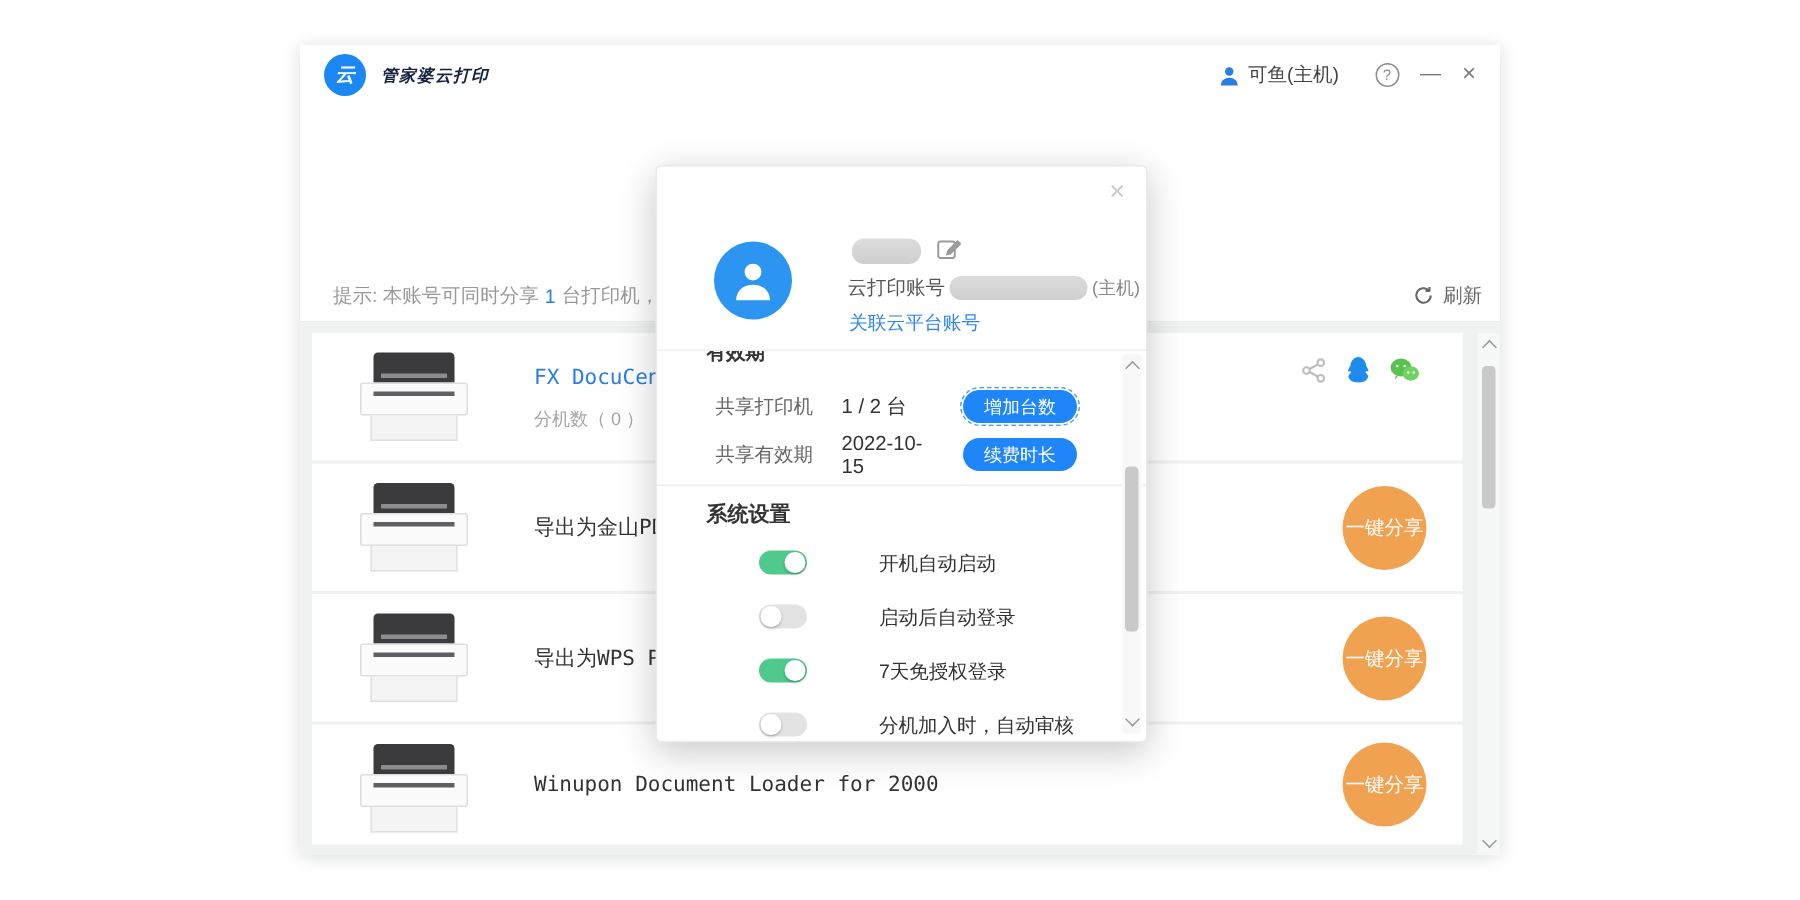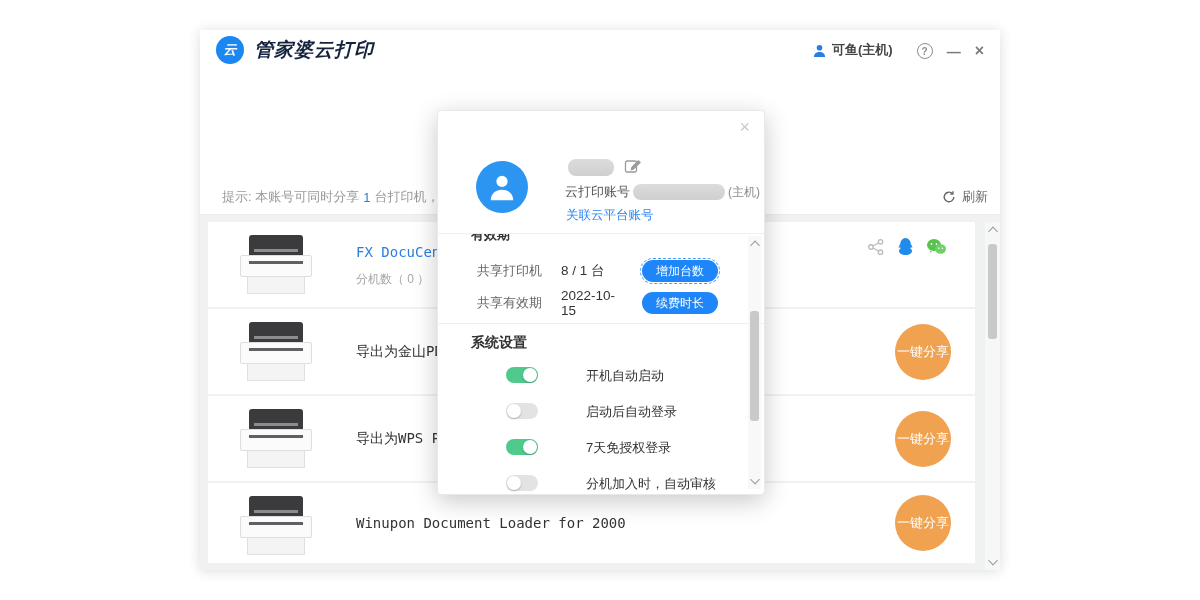--- a/index.html
+++ b/index.html
@@ -9,23 +9,23 @@
   
   .app { position:absolute; left:200px; top:30px; width:800px; height:540px; background:#fff;
          box-shadow:0 1px 12px rgba(0,0,0,.14); overflow:hidden; }
 
   
   .titlebar { position:absolute; top:0; left:0; right:0; height:40px; background:#fff;
               display:flex; align-items:center; padding:0 16px; }
   .logo { width:28px; height:28px; border-radius:50%; background:#1b87f2; color:#fff;
           display:flex; align-items:center; justify-content:center;
           font-size:13px; font-weight:700; font-style:italic; }
-  .app-title { margin-left:10px; font-size:19px; font-weight:800; font-style:italic;
+  .app-title { margin-left:10px; font-size:11px; font-weight:800; font-style:italic;
                color:#15233f; letter-spacing:1px; }
-  .tb-right { margin-left:auto; display:flex; align-items:flex-end; gap:14px;font-weight:bold; }
+  .tb-right { margin-left:auto; display:flex; align-items:center; gap:14px; }
   .user { display:flex; align-items:center; gap:5px; font-size:13px; color:#444; }
   .help-ic { width:16px; height:16px; border:1.3px solid #8d8d8d; border-radius:50%;
              color:#8d8d8d; font-size:10px; display:flex; align-items:center; justify-content:center; margin-left:10px;}
   .min-ic { color:#7c7c7c; font-size:14px; line-height:1; margin-top:-4px; }
   .close-ic { color:#7c7c7c; font-size:16px; line-height:1; }
 
   
   .banner { position:absolute; top:40px; left:0; right:0; height:110px; overflow:hidden;
             background:linear-gradient(95deg,#b9bdbc 0%,#dfe1df 28%,#cfd3d2 52%,#a9aeb0 74%,#d5d6d4 100%); }
   .bn-printer { position:absolute; left:355px; top:-8px; width:210px; height:75px;
@@ -274,21 +274,21 @@
     </div>
     <div class="m-link">关联云平台账号</div>
 
     <div class="m-div m-div1"></div>
     <div class="m-clip">
       <span>有效期</span>
     </div>
 
     <div class="m-row m-rowA">
       <span class="lab">共享打印机</span>
-      <span class="val">8 / 1 台</span>
+      <span class="val">1 / 2 台</span>
       <button class="pill focus">增加台数</button>
     </div>
     <div class="m-row m-rowB">
       <span class="lab">共享有效期</span>
       <span class="val">2022-10-15</span>
       <button class="pill">续费时长</button>
     </div>
 
     <div class="m-div m-div2"></div>
     <div class="m-settings">系统设置</div>

